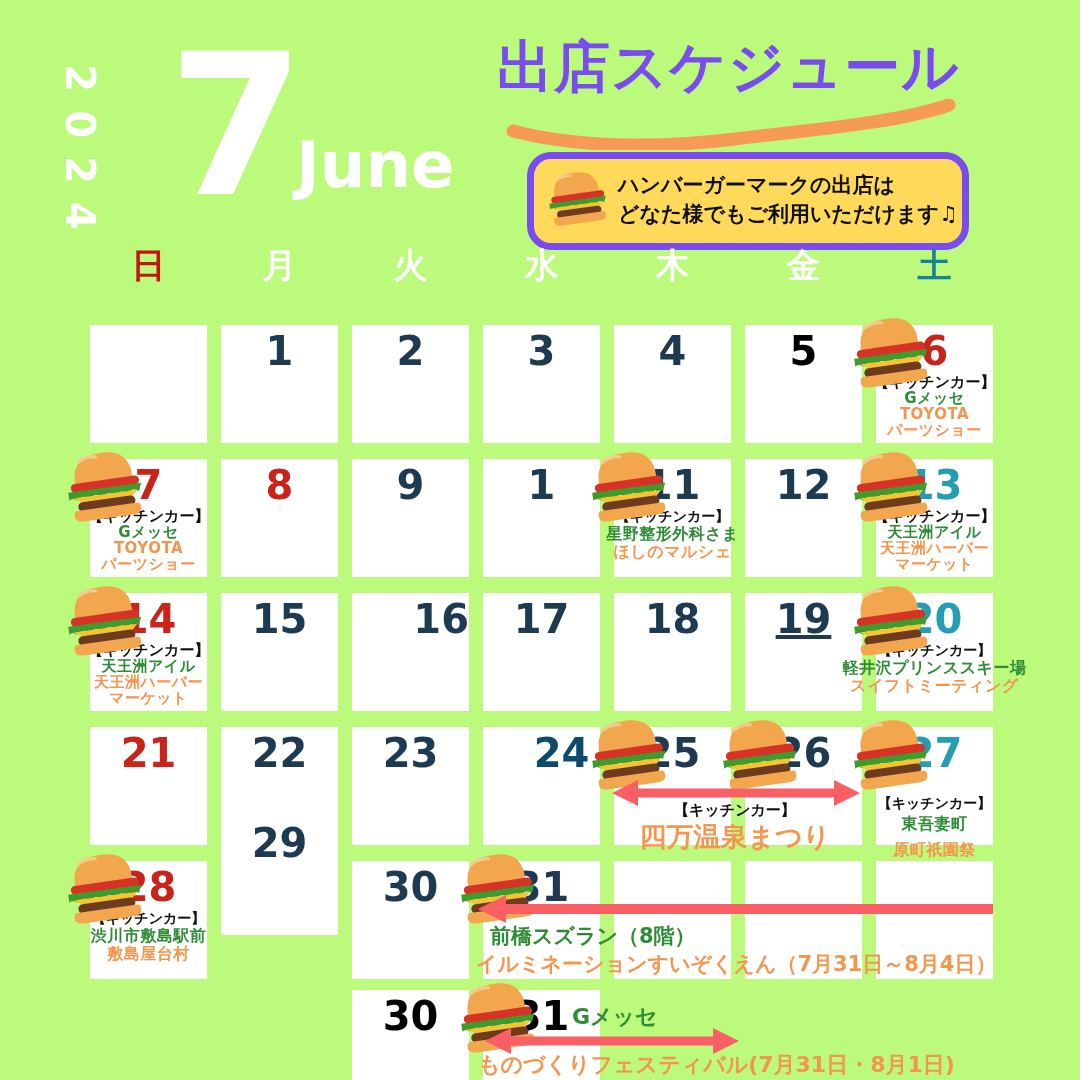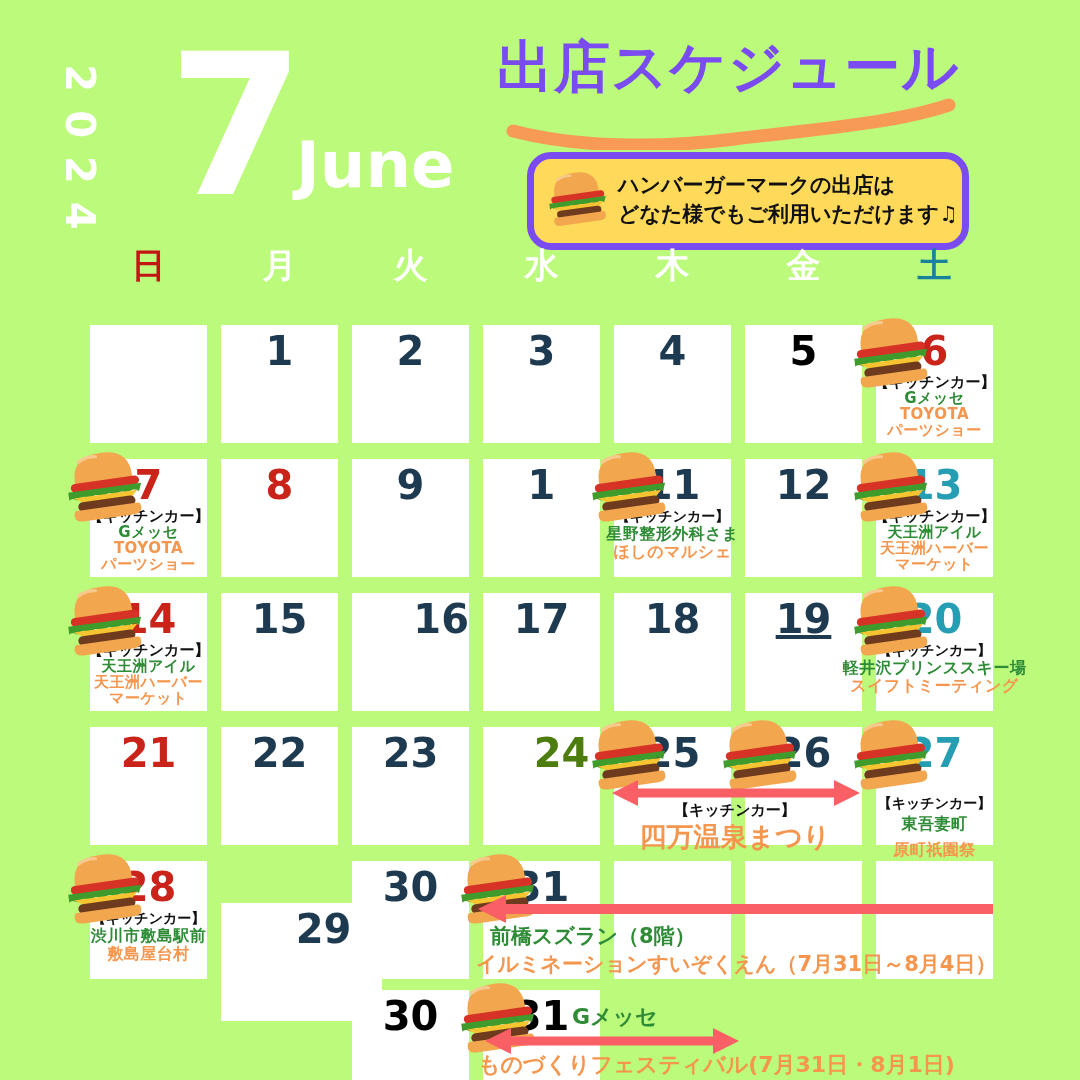--- a/index.html
+++ b/index.html
@@ -269,21 +269,21 @@
     <div class="cell" style="left: 90px; top: 727px;">
       <div class="daynum" style="color: rgb(201, 35, 26);">21</div>
     </div>
     <div class="cell" style="left: 221px; top: 727px;">
       <div class="daynum" style="color: rgb(29, 58, 80);">22</div>
     </div>
     <div class="cell" style="left: 352px; top: 727px;">
       <div class="daynum" style="color: rgb(29, 58, 80);">23</div>
     </div>
     <div class="cell" style="left: 483px; top: 727px;">
-      <div class="daynum" style="color: #4d7c0f; margin-left: 40px;">24</div>
+      <div class="daynum" style="color: #0c4a6e; margin-left: 40px;">24</div>
     </div>
     <div class="cell" style="left: 614px; top: 727px;">
       <svg class="burger">
         <use href="#burger"></use>
       </svg>
       <div class="daynum" style="color: rgb(29, 58, 80);">25</div>
     </div>
     <div class="cell" style="left: 745px; top: 727px;">
       <svg class="burger">
         <use href="#burger"></use>
@@ -317,21 +317,21 @@
           <span style="color: rgb(17, 17, 17);">【キッチンカー】</span>
         </div>
         <div class="evline">
           <span style="color: rgb(46, 139, 54);">渋川市敷島駅前</span>
         </div>
         <div class="evline">
           <span style="color: rgb(245, 150, 78);">敷島屋台村</span>
         </div>
       </div>
     </div>
-    <div class="cell" style="left: 221px; top: 903px; padding-left: 44px;">
+    <div class="cell" style="left: 221px; top: 817px;">
       <div class="daynum" style="color: rgb(29, 58, 80);">29</div>
     </div>
     <div class="cell" style="left: 352px; top: 861px;">
       <div class="daynum" style="color: rgb(29, 58, 80);">30</div>
     </div>
     <div class="cell" style="left: 483px; top: 861px;">
       <svg class="burger">
         <use href="#burger"></use>
       </svg>
       <div class="daynum" style="color: rgb(29, 58, 80);">31</div>

